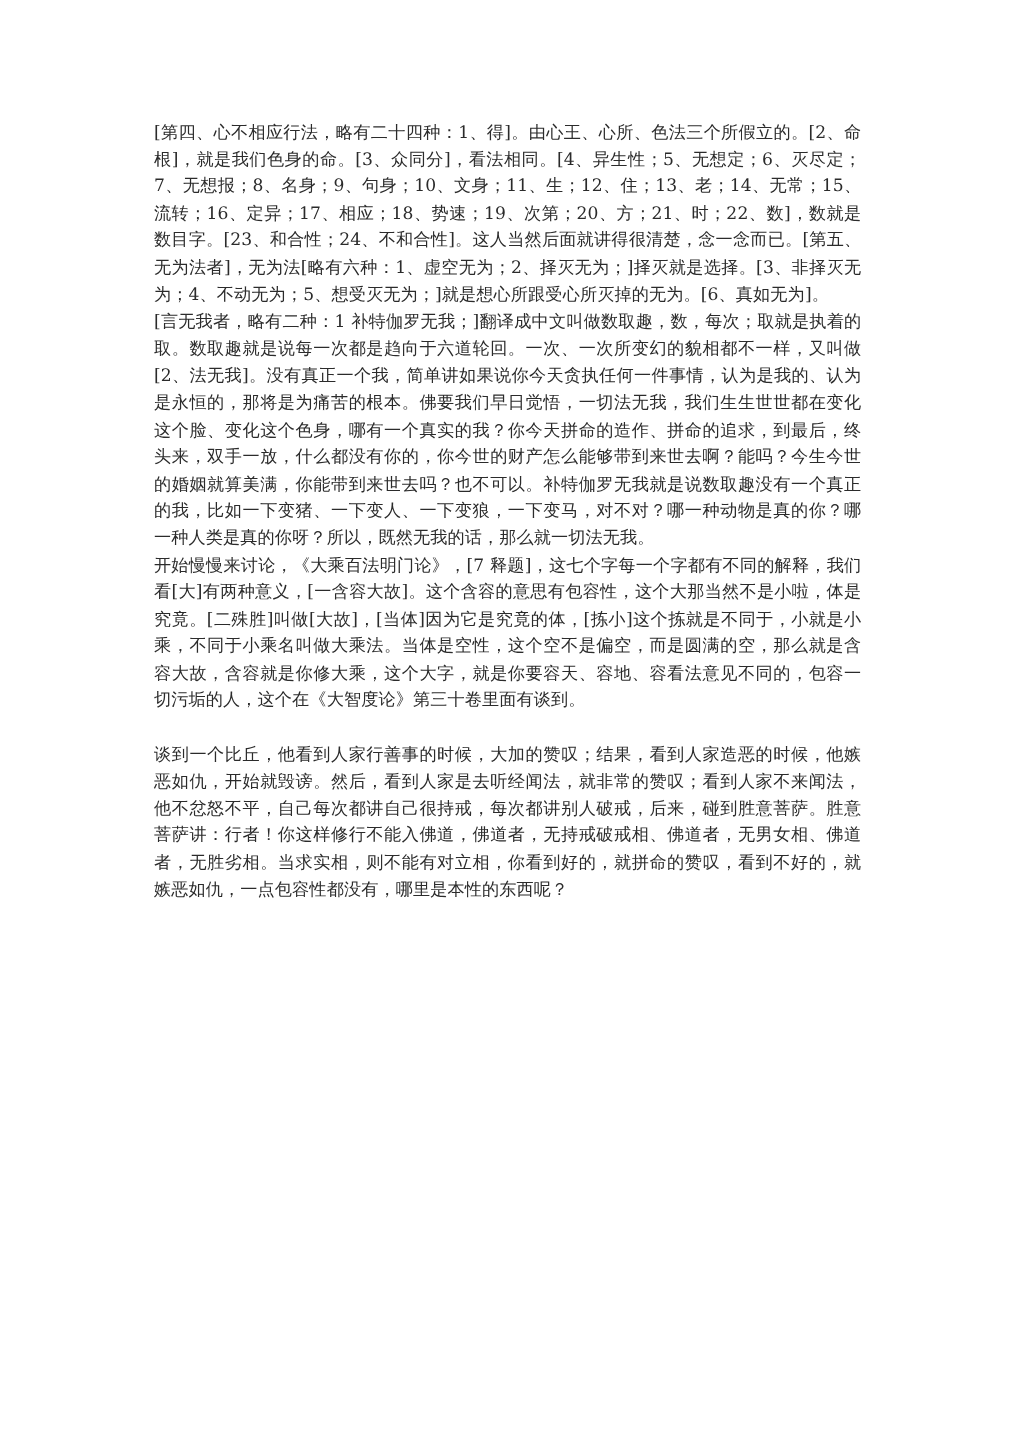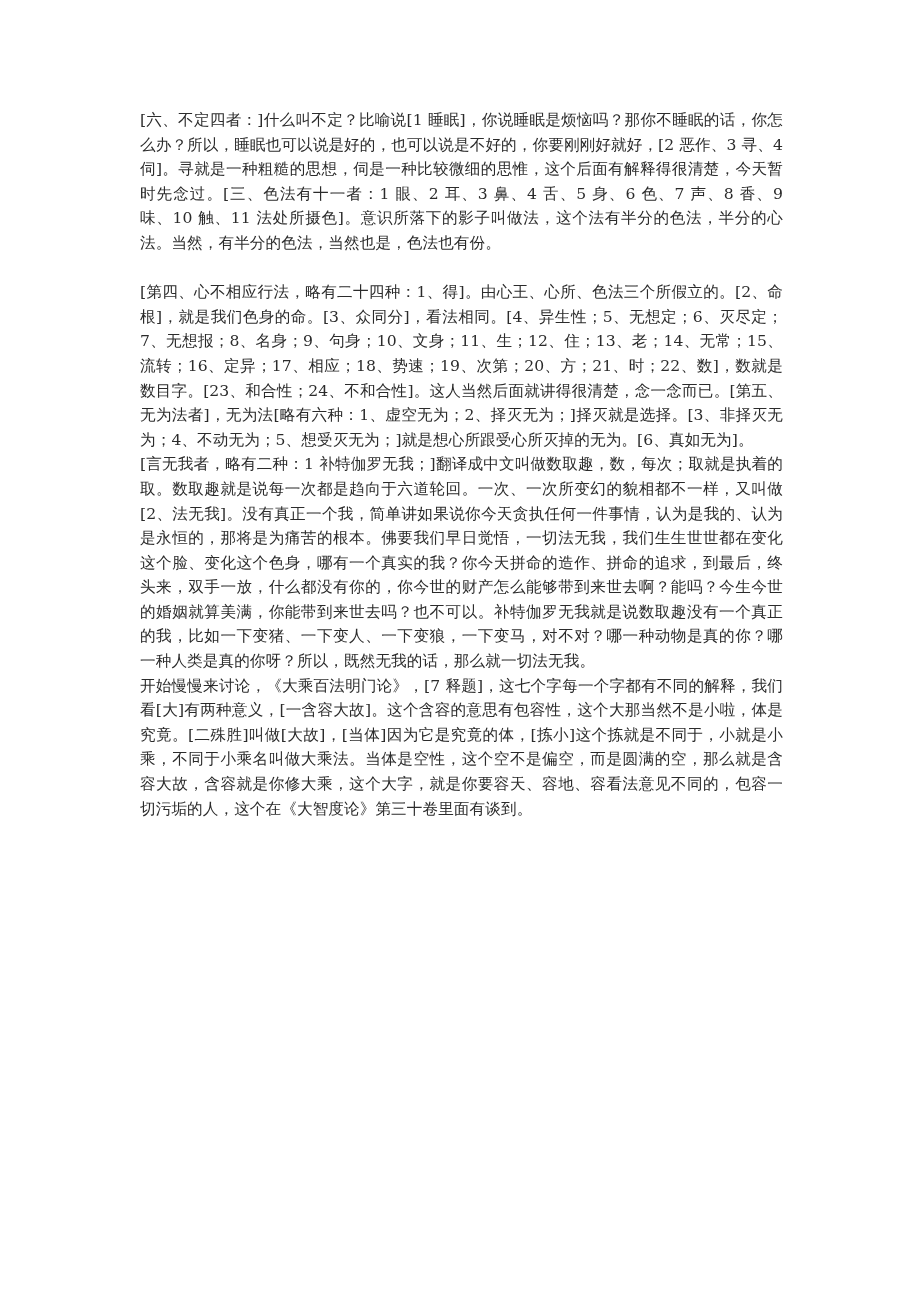--- a/index.html
+++ b/index.html
@@ -49,23 +49,23 @@
   .gap-before {
     margin-top: 24.6px;
   }
 </style>
 </head>
 <body>
 
 <div class="page">
   <div class="text-column">
 
-    <p class="para gap-after">[六、不定四者：]什么叫不定？比喻说[1 睡眠]，你说睡眠是烦恼吗？那你不睡眠的话，你怎么办？所以，睡眠也可以说是好的，也可以说是不好的，你要刚刚好就好，[2 恶作、3 寻、4 伺]。寻就是一种粗糙的思想，伺是一种比较微细的思惟，这个后面有解释得很清楚，今天暂时先念过。[三、色法有十一者：1 眼、2 耳、3 鼻、4 舌、5 身、6 色、7 声、8 香、9 味、10 触、11 法处所摄色]。意识所落下的影子叫做法，这个法有半分的色法，半分的心法。当然，有半分的色法，当然也是，色法也有份。</p>
 
     <p class="para">[第四、心不相应行法，略有二十四种：1、得]。由心王、心所、色法三个所假立的。[2、命根]，就是我们色身的命。[3、众同分]，看法相同。[4、异生性；5、无想定；6、灭尽定；7、无想报；8、名身；9、句身；10、文身；11、生；12、住；13、老；14、无常；15、流转；16、定异；17、相应；18、势速；19、次第；20、方；21、时；22、数]，数就是数目字。[23、和合性；24、不和合性]。这人当然后面就讲得很清楚，念一念而已。[第五、无为法者]，无为法[略有六种：1、虚空无为；2、择灭无为；]择灭就是选择。[3、非择灭无为；4、不动无为；5、想受灭无为；]就是想心所跟受心所灭掉的无为。[6、真如无为]。</p>
 
     <p class="para">[言无我者，略有二种：1 补特伽罗无我；]翻译成中文叫做数取趣，数，每次；取就是执着的取。数取趣就是说每一次都是趋向于六道轮回。一次、一次所变幻的貌相都不一样，又叫做[2、法无我]。没有真正一个我，简单讲如果说你今天贪执任何一件事情，认为是我的、认为是永恒的，那将是为痛苦的根本。佛要我们早日觉悟，一切法无我，我们生生世世都在变化这个脸、变化这个色身，哪有一个真实的我？你今天拼命的造作、拼命的追求，到最后，终头来，双手一放，什么都没有你的，你今世的财产怎么能够带到来世去啊？能吗？今生今世的婚姻就算美满，你能带到来世去吗？也不可以。补特伽罗无我就是说数取趣没有一个真正的我，比如一下变猪、一下变人、一下变狼，一下变马，对不对？哪一种动物是真的你？哪一种人类是真的你呀？所以，既然无我的话，那么就一切法无我。</p>
 
     <p class="para">开始慢慢来讨论，《大乘百法明门论》，[7 释题]，这七个字每一个字都有不同的解释，我们看[大]有两种意义，[一含容大故]。这个含容的意思有包容性，这个大那当然不是小啦，体是究竟。[二殊胜]叫做[大故]，[当体]因为它是究竟的体，[拣小]这个拣就是不同于，小就是小乘，不同于小乘名叫做大乘法。当体是空性，这个空不是偏空，而是圆满的空，那么就是含容大故，含容就是你修大乘，这个大字，就是你要容天、容地、容看法意见不同的，包容一切污垢的人，这个在《大智度论》第三十卷里面有谈到。</p>
 
+    <p class="para gap-before">谈到一个比丘，他看到人家行善事的时候，大加的赞叹；结果，看到人家造恶的时候，他嫉恶如仇，开始就毁谤。然后，看到人家是去听经闻法，就非常的赞叹；看到人家不来闻法，他不忿怒不平，自己每次都讲自己很持戒，每次都讲别人破戒，后来，碰到胜意菩萨。胜意菩萨讲：行者！你这样修行不能入佛道，佛道者，无持戒破戒相、佛道者，无男女相、佛道者，无胜劣相。当求实相，则不能有对立相，你看到好的，就拼命的赞叹，看到不好的，就嫉恶如仇，一点包容性都没有，哪里是本性的东西呢？</p>
 
   </div>
 </div>
 
 </body></html>

